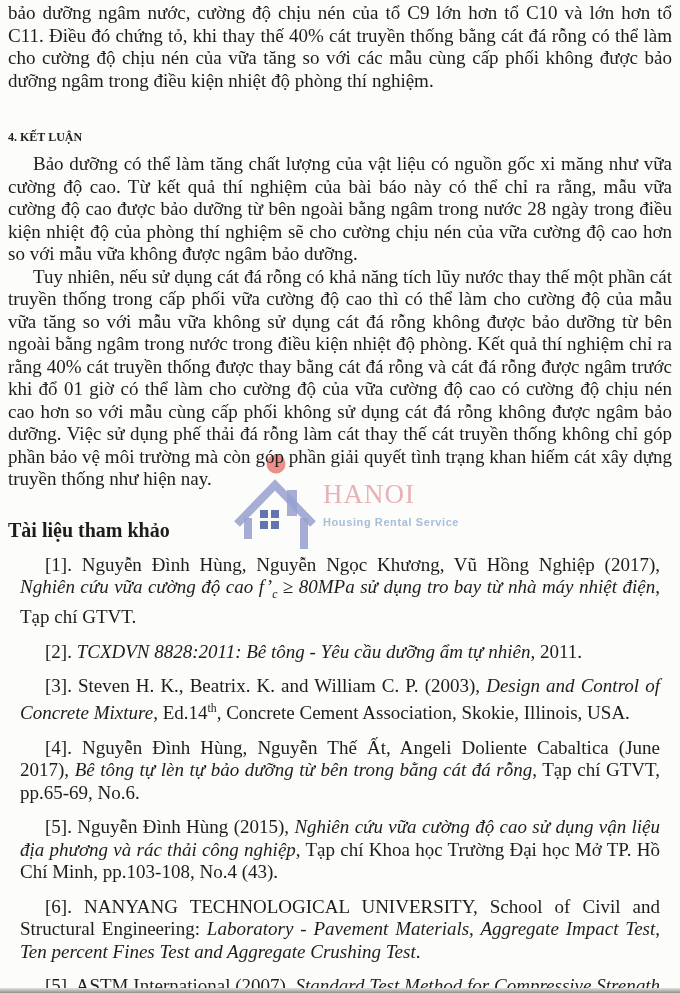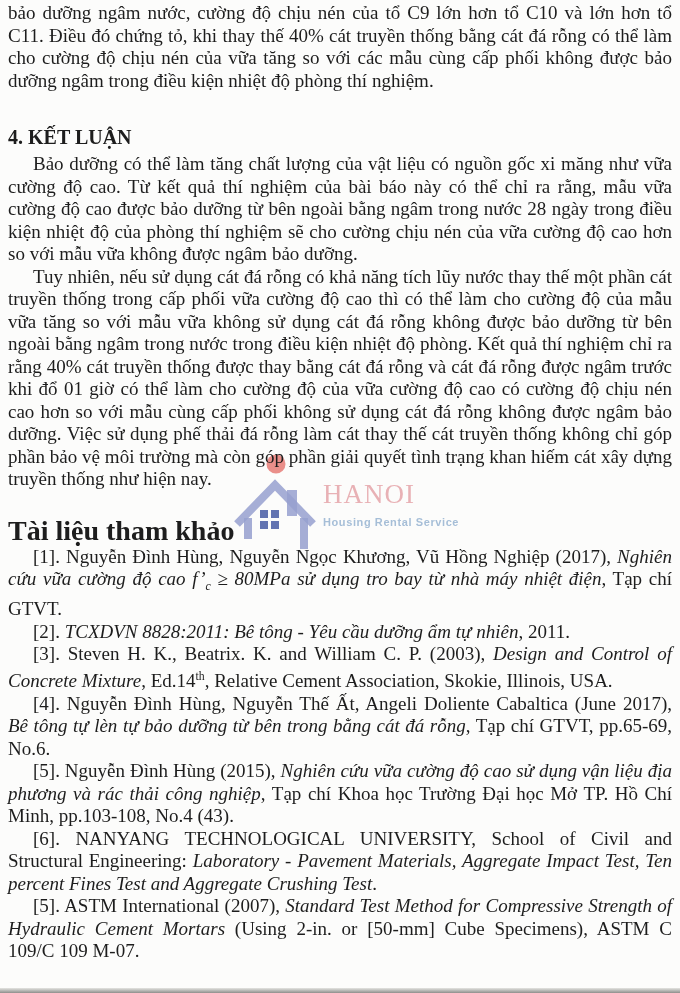--- a/index.html
+++ b/index.html
@@ -71,36 +71,36 @@
     text-align: justify;
   }
   .content p {
     margin: 0;
     text-indent: 25px;
   }
   .content p.no-indent {
     text-indent: 0;
   }
   h2.section-heading {
-    font-size: 20px;
+    font-size: 12px;
     line-height: 23px;
     margin: 34px 0 4px 0;
     text-align: left;
     text-indent: 0;
     font-weight: bold;
   }
   h3.refs-heading {
-    font-size: 28px;
+    font-size: 20px;
     line-height: 23px;
     margin: 28px 0 4px 0;
     text-align: left;
     font-weight: bold;
   }
   .references p.ref {
-    margin: 0;
+    margin: 12px;
     text-indent: 25px;
   }
   .seg-n { font-style: normal; }
   .seg-i { font-style: italic; }
   .seg-sub {
     font-style: italic;
     font-size: 0.62em;
     vertical-align: sub;
   }
   .seg-sup {
@@ -147,21 +147,21 @@
     <h2 class="section-heading">4. KẾT LUẬN</h2>
 
     <p>Bảo dưỡng có thể làm tăng chất lượng của vật liệu có nguồn gốc xi măng như vữa cường độ cao. Từ kết quả thí nghiệm của bài báo này có thể chỉ ra rằng, mẫu vữa cường độ cao được bảo dưỡng từ bên ngoài bằng ngâm trong nước 28 ngày trong điều kiện nhiệt độ của phòng thí nghiệm sẽ cho cường chịu nén của vữa cường độ cao hơn so với mẫu vữa không được ngâm bảo dưỡng.</p>
     <p>Tuy nhiên, nếu sử dụng cát đá rỗng có khả năng tích lũy nước thay thế một phần cát truyền thống trong cấp phối vữa cường độ cao thì có thể làm cho cường độ của mẫu vữa tăng so với mẫu vữa không sử dụng cát đá rỗng không được bảo dưỡng từ bên ngoài bằng ngâm trong nước trong điều kiện nhiệt độ phòng. Kết quả thí nghiệm chỉ ra rằng 40% cát truyền thống được thay bằng cát đá rỗng và cát đá rỗng được ngâm trước khi đổ 01 giờ có thể làm cho cường độ của vữa cường độ cao có cường độ chịu nén cao hơn so với mẫu cùng cấp phối không sử dụng cát đá rỗng không được ngâm bảo dưỡng. Việc sử dụng phế thải đá rỗng làm cát thay thế cát truyền thống không chỉ góp phần bảo vệ môi trường mà còn góp phần giải quyết tình trạng khan hiếm cát xây dựng truyền thống như hiện nay.</p>
 
     <h3 class="refs-heading">Tài liệu tham khảo</h3>
 
     <div class="references" id="references-list">
         <p class="ref"><span class="seg-n">[1]. Nguyễn Đình Hùng, Nguyễn Ngọc Khương, Vũ Hồng Nghiệp (2017), </span><span class="seg-i">Nghiên cứu vữa cường độ cao f’</span><span class="seg-sub">c</span><span class="seg-i"> ≥ 80MPa sử dụng tro bay từ nhà máy nhiệt điện</span><span class="seg-n">, Tạp chí GTVT.</span></p>
         <p class="ref"><span class="seg-n">[2]. </span><span class="seg-i">TCXDVN 8828:2011: Bê tông - Yêu cầu dưỡng ẩm tự nhiên</span><span class="seg-n">, 2011.</span></p>
-        <p class="ref"><span class="seg-n">[3]. Steven H. K., Beatrix. K. and William C. P. (2003), </span><span class="seg-i">Design and Control of Concrete Mixture</span><span class="seg-n">, Ed.14</span><span class="seg-sup">th</span><span class="seg-n">, Relative Cement Association, Skokie, Illinois, USA.</span></p>
+        <p class="ref"><span class="seg-n">[3]. Steven H. K., Beatrix. K. and William C. P. (2003), </span><span class="seg-i">Design and Control of Concrete Mixture</span><span class="seg-n">, Ed.14</span><span class="seg-sup">th</span><span class="seg-n">, Concrete Cement Association, Skokie, Illinois, USA.</span></p>
         <p class="ref"><span class="seg-n">[4]. Nguyễn Đình Hùng, Nguyễn Thế Ất, Angeli Doliente Cabaltica (June 2017), </span><span class="seg-i">Bê tông tự lèn tự bảo dưỡng từ bên trong bằng cát đá rỗng</span><span class="seg-n">, Tạp chí GTVT, pp.65-69, No.6.</span></p>
         <p class="ref"><span class="seg-n">[5]. Nguyễn Đình Hùng (2015), </span><span class="seg-i">Nghiên cứu vữa cường độ cao sử dụng vận liệu địa phương và rác thải công nghiệp</span><span class="seg-n">, Tạp chí Khoa học Trường Đại học Mở TP. Hồ Chí Minh, pp.103-108, No.4 (43).</span></p>
         <p class="ref"><span class="seg-n">[6]. NANYANG TECHNOLOGICAL UNIVERSITY, School of Civil and Structural Engineering: </span><span class="seg-i">Laboratory - Pavement Materials, Aggregate Impact Test, Ten percent Fines Test and Aggregate Crushing Test</span><span class="seg-n">.</span></p>
         <p class="ref"><span class="seg-n">[5]. ASTM International (2007), </span><span class="seg-i">Standard Test Method for Compressive Strength of Hydraulic Cement Mortars</span><span class="seg-n"> (Using 2-in. or [50-mm] Cube Specimens), ASTM C 109/C 109 M-07.</span></p>
       </div>
   </div>
 
   <div class="scan-edge"></div>
 </div>
 

